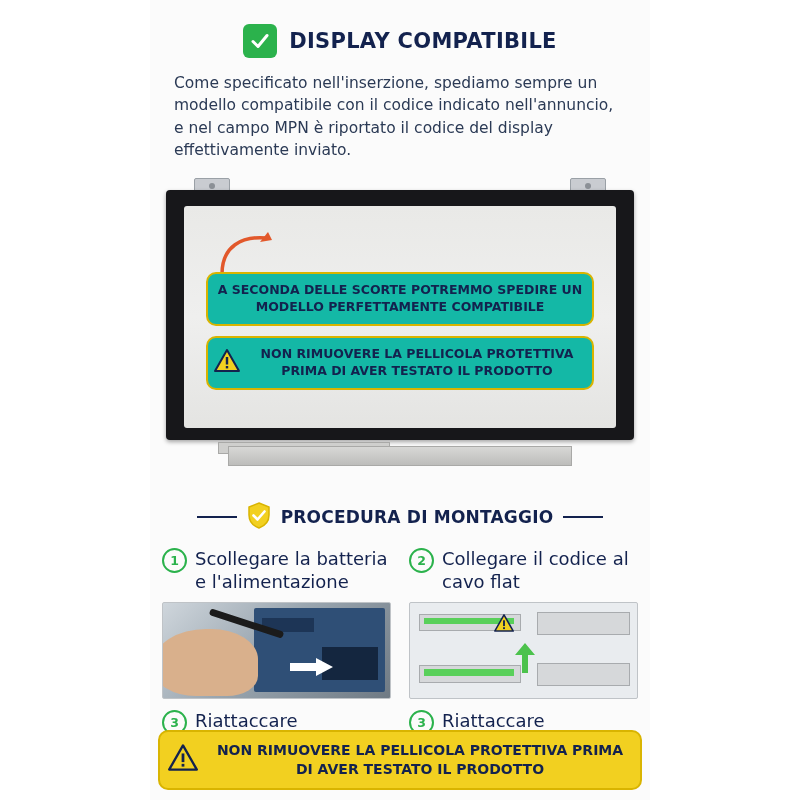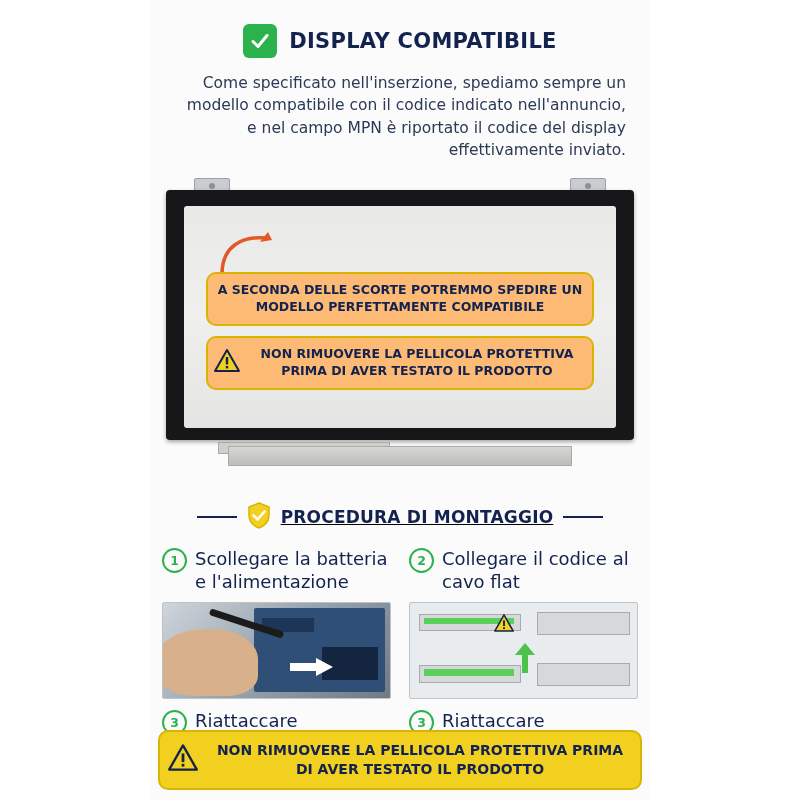--- a/index.html
+++ b/index.html
@@ -34,21 +34,21 @@
     width:34px;height:34px;border-radius:6px;background:#2bb24c;
     display:flex;align-items:center;justify-content:center;
     flex:0 0 auto;
   }
   .check-box svg{display:block;}
   .head-title{
     font-size:21px;font-weight:bold;color:#13224e;letter-spacing:.3px;
   }
   .head-sub{
     margin:14px 24px 0 24px;
-    text-align:right;font-size:15.5px;color:#2b3a55;line-height:1.45;
+    text-align:left;font-size:15.5px;color:#2b3a55;line-height:1.45;
   }
 
   
   .screen-wrap{
     position:relative;margin:16px 8px 0 8px;height:300px;
   }
   .tab{
     position:absolute;top:0;width:34px;height:14px;
     background:#c9ccd1;border:1px solid #9aa0a6;border-radius:2px;
   }
@@ -73,34 +73,33 @@
     background:linear-gradient(180deg,#d8d8d6,#bdbdbb);
     border:1px solid #a9a9a7;
   }
   .cable{
     position:absolute;left:60px;width:170px;top:264px;height:10px;
     background:#cfcfcd;border:1px solid #a9a9a7;
   }
 
   .callout{
     position:absolute;left:48px;right:48px;
-    background:#fdba74;border:2px solid #d9b400;border-radius:10px;
+    background:#14b8a6;border:2px solid #d9b400;border-radius:10px;
     text-align:center;color:#13224e;font-weight:bold;font-size:12.5px;
     line-height:1.35;padding:8px 6px;box-sizing:border-box;
   }
   .callout.one{top:94px;}
   .callout.two{top:158px;display:flex;align-items:center;justify-content:center;gap:8px;}
   .warn-tri{flex:0 0 auto;}
   .arrow-curve{position:absolute;left:58px;top:52px;}
 
   
   .proc-head{
     display:flex;align-items:center;justify-content:center;gap:10px;
     margin-top:24px;
-    text-decoration:underline;
   }
   .proc-line{height:2px;background:#13224e;flex:1 1 auto;max-width:40px;}
   .shield{flex:0 0 auto;}
   .proc-title{font-size:17px;font-weight:bold;color:#13224e;letter-spacing:.2px;}
 
   .steps{
     display:flex;gap:18px;margin:14px 12px 0 12px;
   }
   .col{flex:1 1 0;min-width:0;}
   .step-row{display:flex;gap:8px;align-items:flex-start;}

